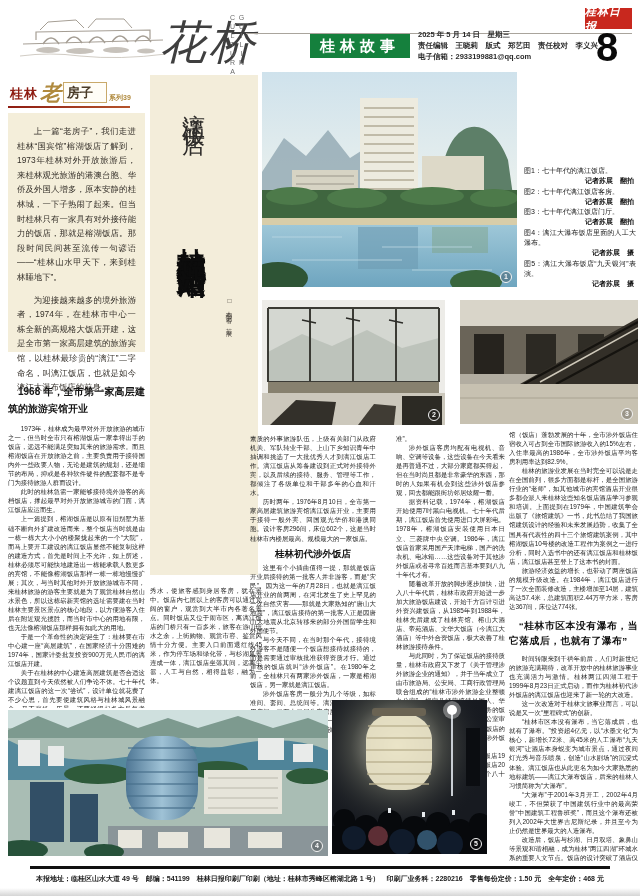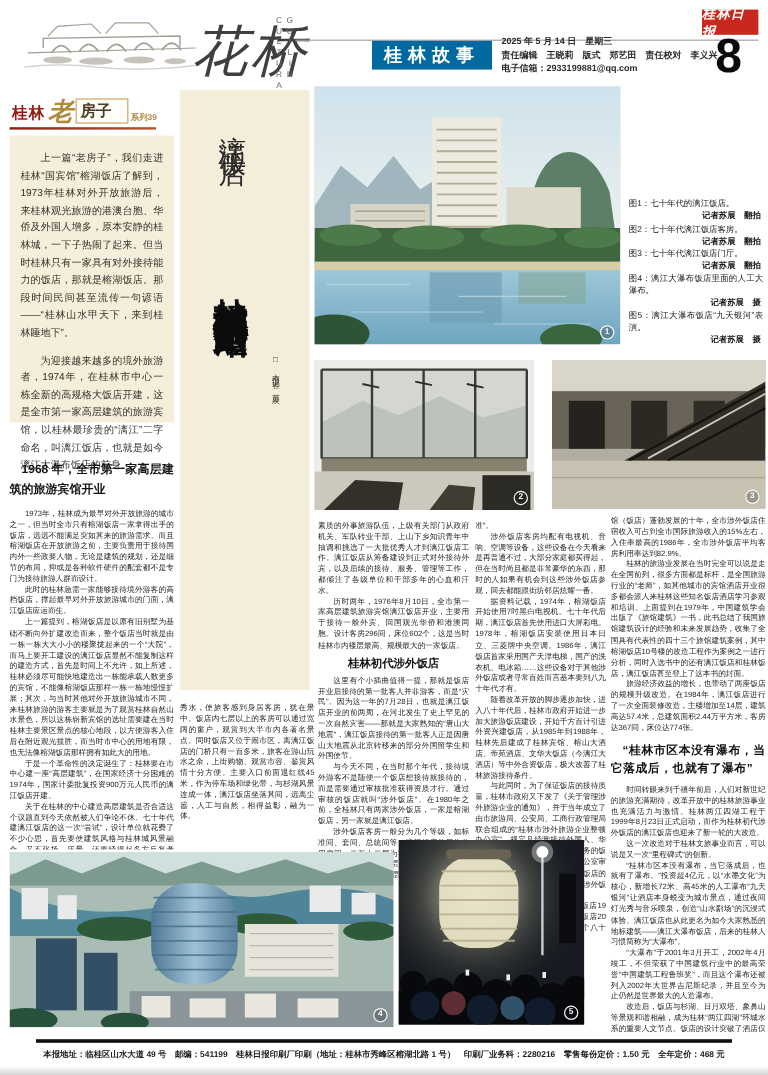--- a/index.html
+++ b/index.html
@@ -6,21 +6,21 @@
   #page{position:relative;width:640px;height:896px;background:#ffffff;overflow:hidden;
         font-family:"Liberation Sans","DejaVu Sans",sans-serif;}
   .abs{position:absolute;}
   .vert{writing-mode:vertical-rl;}
   .upright{text-orientation:upright;}
   
   .masthead-title{font-size:46px;font-weight:300;color:#3f3f3f;letter-spacing:3px;
                   font-family:"Liberation Sans","DejaVu Sans",sans-serif;}
   .guilin-cultural{font-size:7px;color:#6b6b6b;letter-spacing:2px;line-height:9px;}
   .header-rule{height:1px;background:#a9a49c;}
-  .story-box{background:#0369a1;color:#fff;font-weight:bold;font-size:15px;letter-spacing:5px;
+  .story-box{background:#15803d;color:#fff;font-weight:bold;font-size:15px;letter-spacing:5px;
              display:flex;align-items:center;justify-content:center;}
   .hdr-meta{font-size:7.5px;font-weight:bold;color:#2a2a2a;line-height:11px;white-space:nowrap;}
   .logo-box{background:#c8281e;color:#fff;display:flex;align-items:center;justify-content:center;
             font-style:italic;font-weight:bold;font-size:11px;letter-spacing:1px;}
   .page-num{font-size:40px;font-weight:900;color:#0a0a0a;line-height:38px;}
   
   .badge-row{display:flex;align-items:flex-end;gap:2px;}
   .badge-guilin{font-size:13px;font-weight:700;color:#8e1c12;letter-spacing:1px;}
   .badge-old{font-size:21px;font-weight:bold;font-style:italic;color:#b08a3e;
              font-family:"Liberation Serif","DejaVu Serif",serif;line-height:20px;}
@@ -219,21 +219,21 @@
       <path d="M0,98 h178" stroke="#a9a392" stroke-width="1"></path>
     </svg>
     <span class="pnum">3</span>
   </div>
 
   <div class="abs bodycol" style="left:150px;top:586px;width:112px;height:100px;">
     <p class="cont">秀水，使旅客感到身居客房，犹在景中。饭店内七层以上的客房可以通过宽阔的窗户，观赏到大半市内各著名景点。同时饭店又位于闹市区，离漓江饭店的门桥只有一百多米，旅客在游山玩水之余，上街购物、观赏市容、鉴赏风情十分方便。主要入口前面退红线45米，作为停车场和绿化带，与杉湖风景连成一体，漓江饭店坐落其间，远离尘嚣，人工与自然，相得益彰，融为一体。</p>
     <p>此外，为了适应城市旅游开放，建设一支高</p>
   </div>
 
-  <div class="abs bodycol" style="left:265px;top:434px;width:126px;height:346px;">
+  <div class="abs bodycol" style="left:250px;top:434px;width:126px;height:346px;">
     <p class="cont">素质的外事旅游队伍，上级有关部门从政府机关、军队转业干部、上山下乡知识青年中抽调和挑选了一大批优秀人才到漓江饭店工作。漓江饭店从筹备建设到正式对外接待外宾，以及后续的接待、服务、管理等工作，都倾注了各级单位和干部多年的心血和汗水。</p>
     <p>历时两年，1976年8月10日，全市第一家高层建筑旅游宾馆漓江饭店开业，主要用于接待一般外宾、回国观光华侨和港澳同胞。设计客房296间，床位602个，这是当时桂林市内楼层最高、规模最大的一家饭店。</p>
     <div class="col-subhead">桂林初代涉外饭店</div>
     <p>这里有个小插曲值得一提，那就是饭店开业后接待的第一批客人并非游客，而是“灾民”。因为这一年的7月28日，也就是漓江饭店开业的前两周，在河北发生了史上罕见的一次自然灾害——那就是大家熟知的“唐山大地震”，漓江饭店接待的第一批客人正是因唐山大地震从北京转移来的部分外国留学生和外国使节。</p>
     <p>与今天不同，在当时那个年代，接待境外游客不是随便一个饭店想接待就接待的，而是需要通过审核批准获得资质才行。通过审核的饭店就叫“涉外饭店”。在1980年之前，全桂林只有两家涉外饭店，一家是榕湖饭店，另一家就是漓江饭店。</p>
     <p>涉外饭店客房一般分为几个等级，如标准间、套间、总统间等。漓江饭店首层为公用房间，二至十二层为客房层，客房按等级也分为三种，二至五层为“一般”，六至十层为“中等”，十一、十二层为“较高标</p>
   </div>
 
   <div class="abs bodycol" style="left:396px;top:434px;width:109px;height:346px;">
     <p class="cont">准”。</p>

